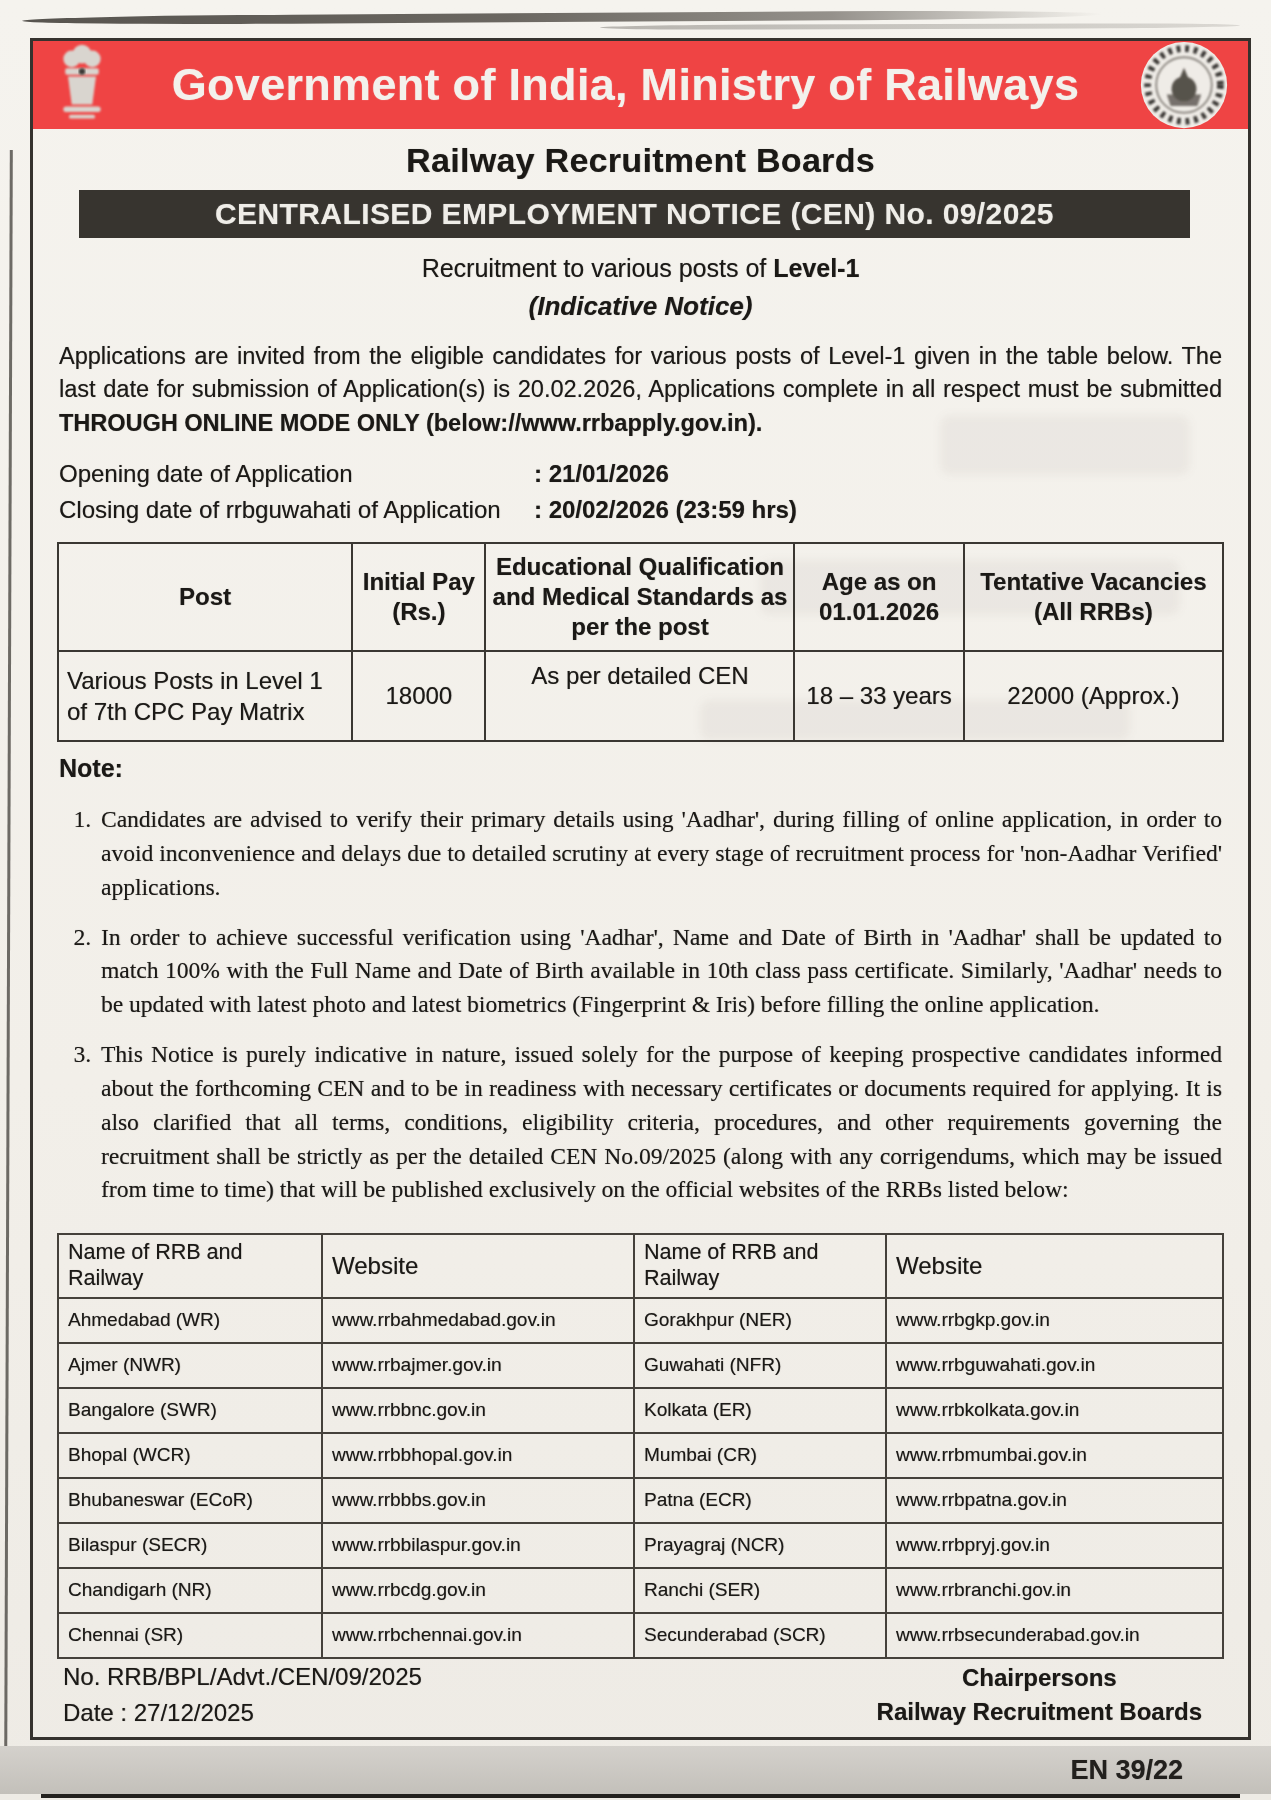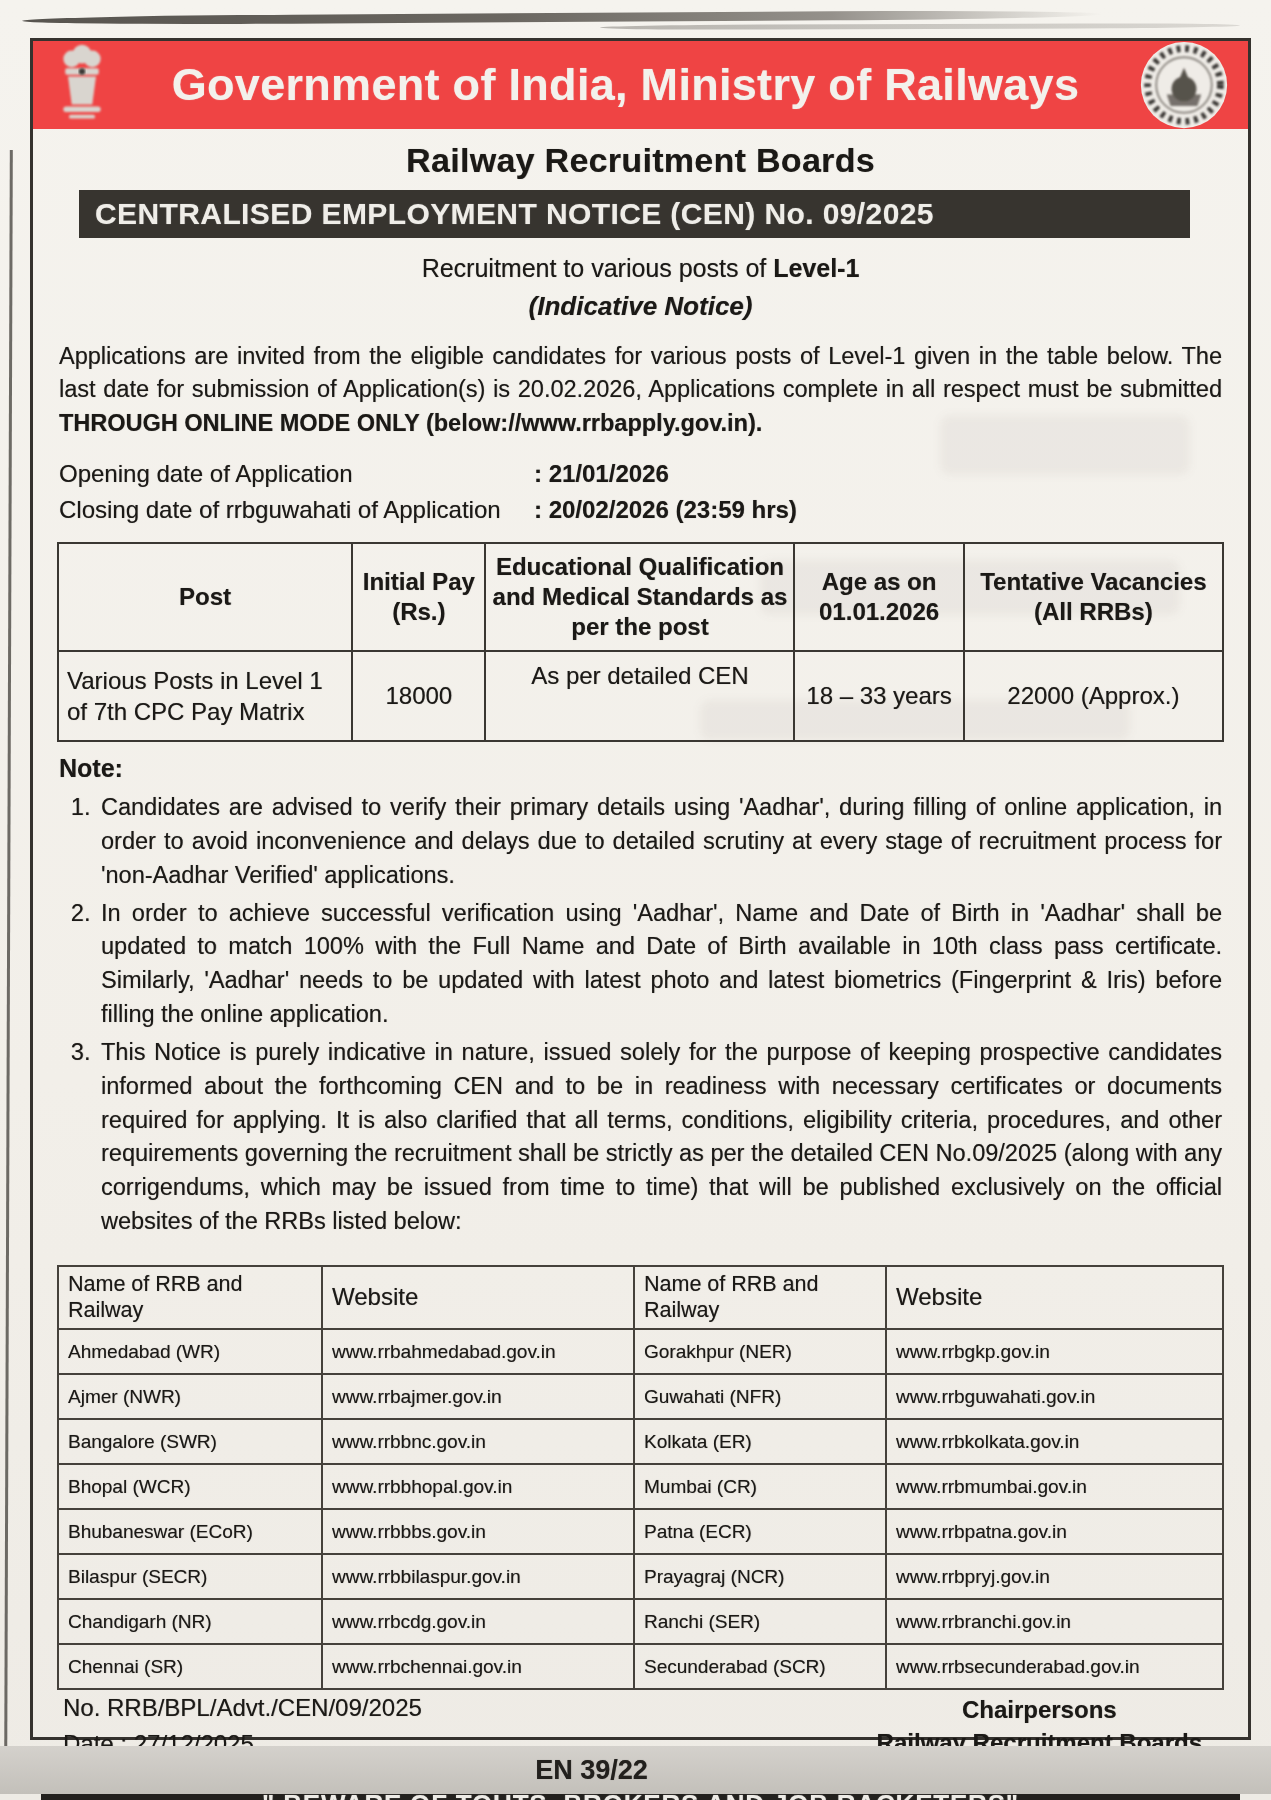--- a/index.html
+++ b/index.html
@@ -37,21 +37,21 @@
   .banner-title{
     flex:1;text-align:center;font-size:45px;font-weight:bold;letter-spacing:.3px;
     text-shadow:0 0 1.2px rgba(255,255,255,.45);
   }
   .emblem{width:62px;height:84px;flex:0 0 auto;}
   .rlogo{width:92px;height:92px;flex:0 0 auto;}
 
   .rrb-title{margin-top:12px;text-align:center;font-size:34px;font-weight:bold;letter-spacing:.3px;}
   .cen-banner{
     margin:10px 58px 0 46px;background:#37342f;color:#efede8;
-    font-size:30px;font-weight:bold;text-align:left;padding:7px 16px;letter-spacing:.4px;
+    font-size:30px;font-weight:bold;text-align:center;padding:7px 16px;letter-spacing:.4px;
     text-shadow:0 0 1.2px rgba(255,255,255,.4);
   }
   .recruit-line{margin-top:16px;text-align:center;font-size:25px;}
   .recruit-line .b{font-weight:bold;}
   .indicative{margin-top:8px;text-align:center;font-size:26px;font-weight:bold;font-style:italic;}
 
   .intro{margin:18px 26px 0;font-size:23.5px;line-height:1.42;text-align:justify;}
   .intro strong{font-weight:bold;}
 
   .dates{margin:16px 26px 0;font-size:24px;}
@@ -64,21 +64,21 @@
   .post-table th,.post-table td{border:2.5px solid #3a3732;}
   .post-table th{font-size:24px;font-weight:bold;text-align:center;padding:8px 4px;line-height:1.25;}
   .post-table td{font-size:24px;padding:6px 8px;text-align:center;height:72px;}
   .post-table td.left{text-align:left;line-height:1.3;}
   .post-table td.top{vertical-align:top;padding-top:10px;}
   .col-post{width:268px;} .col-pay{width:116px;} .col-edu{width:282px;border-radius:11px;}
   .col-age{width:150px;} .col-vac{width:235px;}
 
   .note-title{margin:12px 26px 0;font-size:25px;font-weight:bold;}
   .notes{margin:4px 26px 0;padding-left:38px;font-size:23.5px;line-height:1.44;text-align:justify;}
-  .notes li{margin-top:4px;padding-left:4px;}
+  .notes li{margin-top:16px;padding-left:4px;font-family:Liberation Serif, serif;}
 
   .rrb-table{margin:26px 24px 0;width:calc(100% - 48px);}
   .rrb-table th,.rrb-table td{border:2px solid #45413b;padding:5px 9px;text-align:left;}
   .rrb-table th{font-size:21.5px;font-weight:normal;transform-origin:left;line-height:1.2;}
   .rrb-table th.web{font-size:24px;}
   .rrb-table td{font-size:19px;height:33px;}
   .c1{width:244px;} .c2{width:292px;} .c3{width:232px;}
 
   .footer-group{margin-top:auto;}
   .footer{margin:0 34px 0 30px;display:flex;justify-content:space-between;font-size:24px;align-items:center;}
@@ -86,21 +86,21 @@
   .footer-right{text-align:center;font-weight:bold;line-height:1.4;margin-right:12px;}
   .beware{
     margin:18px 8px 12px;background:#23211e;color:#edebe6;
     font-size:26px;font-weight:bold;text-align:center;padding:9px 0;letter-spacing:.8px;
     text-shadow:0 0 1.2px rgba(255,255,255,.4);
   }
 
   .en-strip{
     position:absolute;left:0;right:0;top:1746px;height:48px;
     background:linear-gradient(180deg,#d4d1cc,#c3c0ba);
-    display:flex;align-items:center;justify-content:center;padding-right:88px;box-sizing:border-box;
+    display:flex;align-items:center;justify-content:flex-end;padding-right:88px;box-sizing:border-box;
     font-size:27px;font-weight:bold;color:#22201d;
   }
 </style>
 </head>
 <body>
 
 <div class="scan-top"></div>
 <div class="scan-top2"></div>
 <div class="scan-left"></div>
 <div class="ghost g1"></div>

